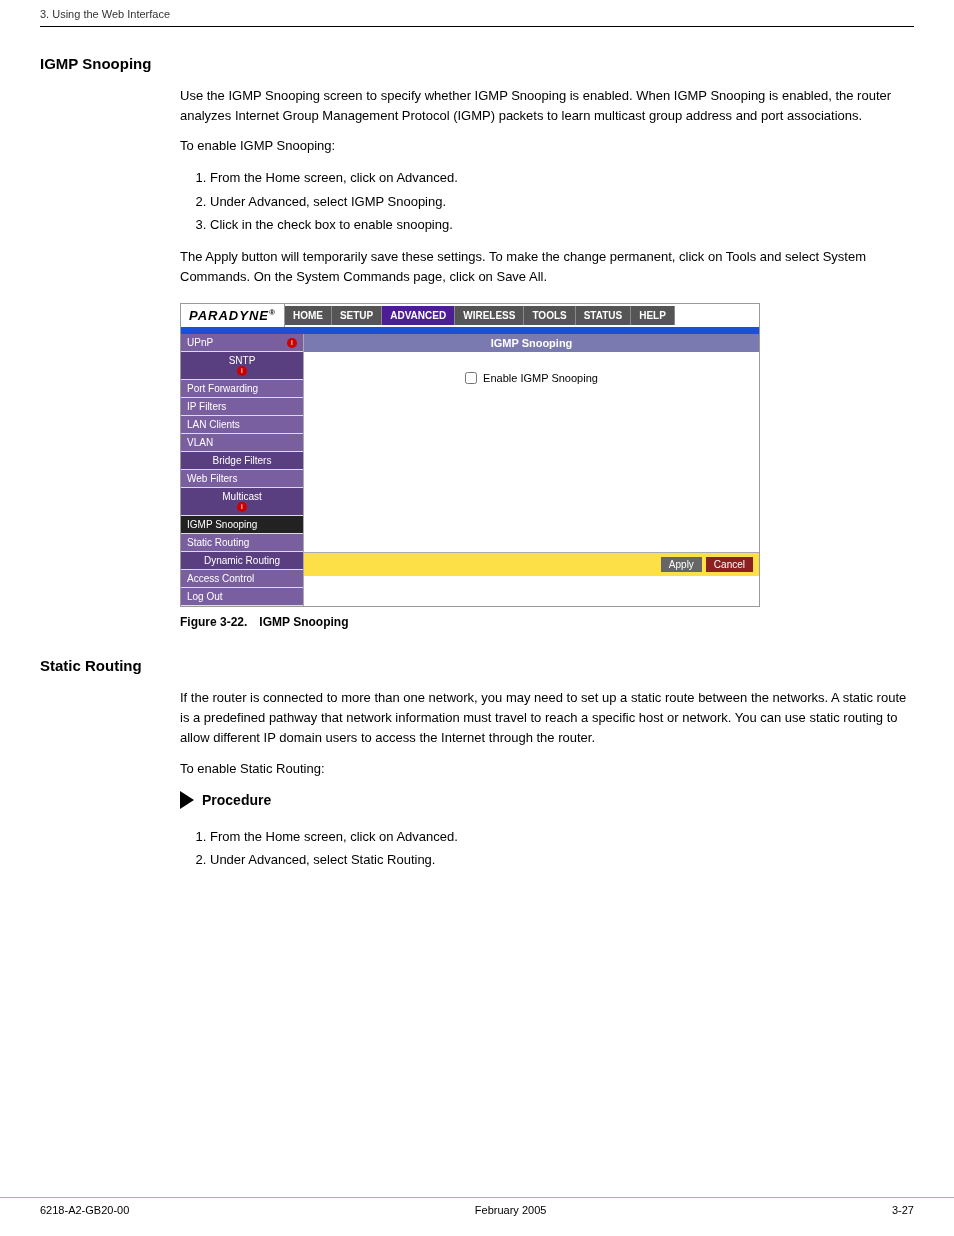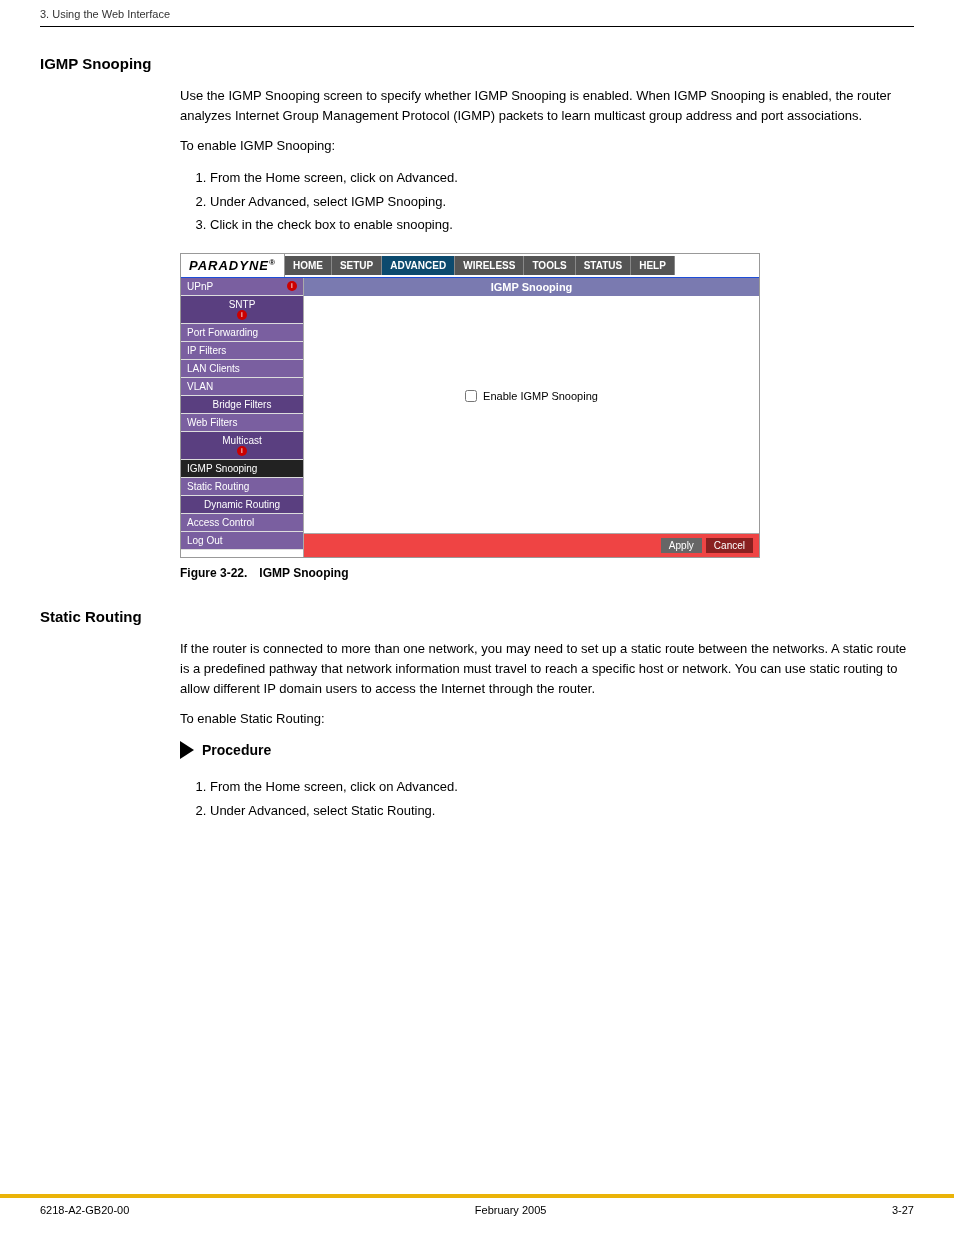--- a/index.html
+++ b/index.html
@@ -63,21 +63,21 @@
       border: 1px solid #999;
       width: 580px;
       font-size: 11px;
     }
 
     
     .router-nav {
       display: flex;
       align-items: center;
       background: #fff;
-      border-bottom: 1px solid #1d4ed8;
+      border-bottom: 7px solid #1d4ed8;
     }
     .router-logo {
       padding: 4px 8px;
       font-size: 13px;
       font-weight: bold;
       font-style: italic;
       color: #000;
       min-width: 90px;
       background: #fff;
       border-right: 1px solid #999;
@@ -90,21 +90,21 @@
       padding: 4px 8px;
       color: #fff;
       font-size: 10px;
       font-weight: bold;
       text-transform: uppercase;
       cursor: pointer;
       background: #555;
       border-right: 1px solid #888;
     }
     .nav-item.active {
-      background: #0c4a6e;
+      background: #4c1d95;
       color: #fff;
     }
 
     
     .router-body {
       display: flex;
       min-height: 260px;
     }
 
     
@@ -157,41 +157,40 @@
       color: #fff;
       font-weight: bold;
       text-align: center;
       padding: 3px;
       font-size: 11px;
     }
     .router-content-body {
       padding: 20px;
       min-height: 200px;
       display: flex;
-      align-items: center;
+      align-items: flex-start;
       justify-content: center;
     }
     .checkbox-label {
       display: flex;
       align-items: center;
       gap: 6px;
       font-size: 11px;
     }
     .checkbox-label input[type="checkbox"] {
       width: 12px;
       height: 12px;
     }
     .router-footer {
-      background: #ef4444;
+      background: #fde047;
       border-top: 1px solid #aaa;
       display: flex;
       justify-content: flex-end;
       gap: 4px;
       padding: 4px 6px;
-      margin-top: 37px;
     }
     .router-btn {
       padding: 2px 8px;
       font-size: 10px;
       background: #888;
       color: #fff;
       border: none;
       cursor: pointer;
     }
     .router-btn.apply { background: #666; }
@@ -230,21 +229,21 @@
     
     .page-footer {
       position: absolute;
       bottom: 20px;
       left: 0;
       right: 0;
       display: flex;
       justify-content: space-between;
       padding: 0 40px;
       font-size: 11px;
-      border-top: 4px solid #eab308;
+      border-top: 1px solid #eab308;
       padding-top: 6px;
       align-items: center;
     }
 
     .paradyne-logo-text {
       font-family: Arial, sans-serif;
       font-weight: bold;
       font-size: 13px;
       letter-spacing: 1px;
     }
@@ -269,20 +268,21 @@
     <p class="paragraph">Use the IGMP Snooping screen to specify whether IGMP Snooping is enabled. When IGMP Snooping is enabled, the router analyzes Internet Group Management Protocol (IGMP) packets to learn multicast group address and port associations.</p>
 
     <p class="paragraph">To enable IGMP Snooping:</p>
 
     <ol class="ordered-list">
       <li><span>From the Home screen, click on Advanced.</span></li>
       <li><span>Under Advanced, select IGMP Snooping.</span></li>
       <li><span>Click in the check box to enable snooping.</span></li>
     </ol>
 
+    <p class="paragraph">The Apply button will temporarily save these settings. To make the change permanent, click on Tools and select System Commands. On the System Commands page, click on Save All.</p>
 
     <div class="router-screenshot">
 
       <div class="router-nav">
         <div class="router-logo">
           <span class="paradyne-logo-text">
             PARADYNE<span class="reg">®</span>
           </span>
         </div>
         <div class="nav-items">

